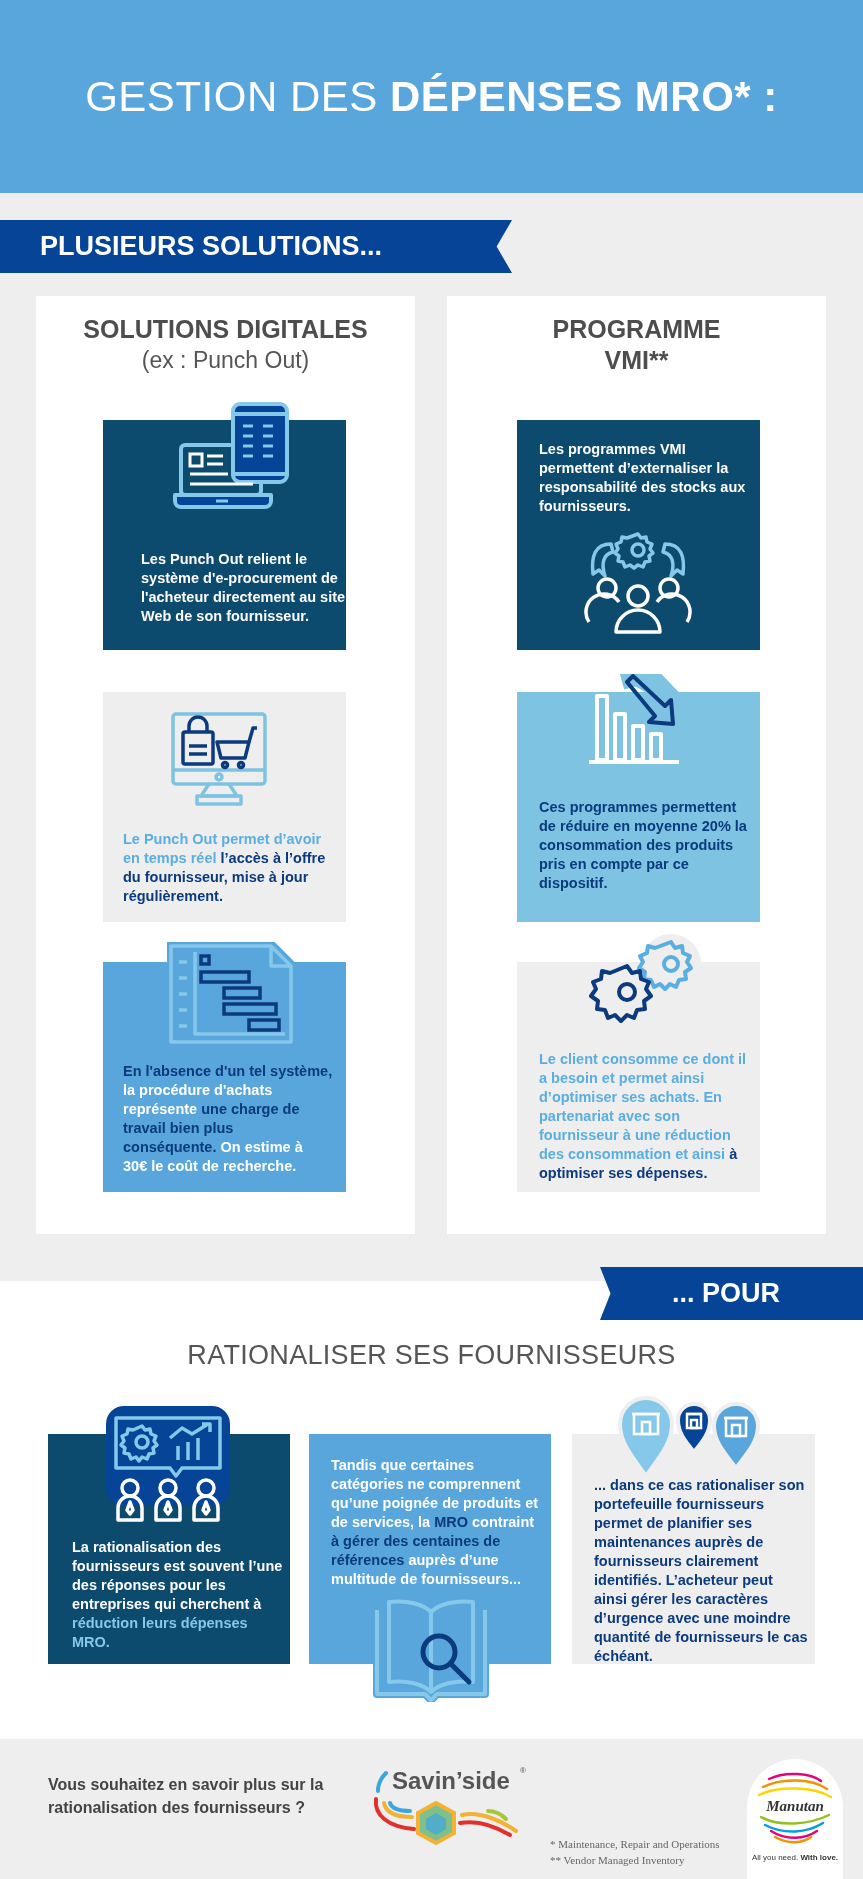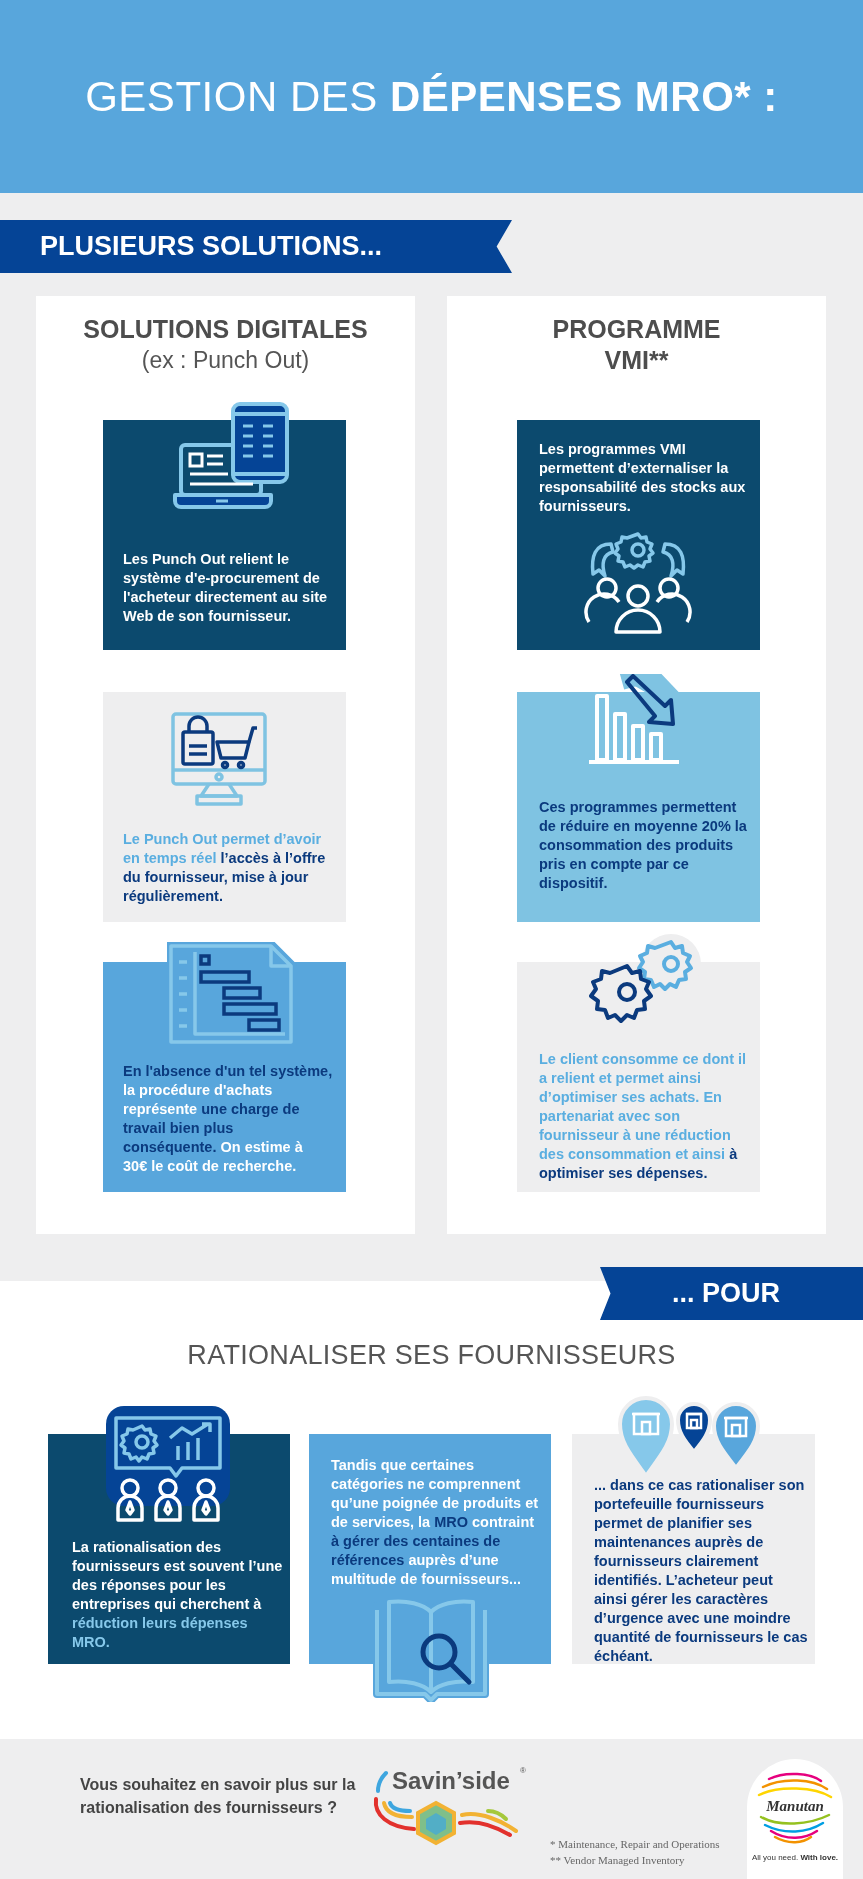--- a/index.html
+++ b/index.html
@@ -97,21 +97,21 @@
               <line x1="90" y1="24" x2="100" y2="24"></line>
             <line x1="70" y1="34" x2="80" y2="34"></line>
               <line x1="90" y1="34" x2="100" y2="34"></line>
             <line x1="70" y1="44" x2="80" y2="44"></line>
               <line x1="90" y1="44" x2="100" y2="44"></line>
             <line x1="70" y1="54" x2="80" y2="54"></line>
               <line x1="90" y1="54" x2="100" y2="54"></line>
           </g>
         </svg>
       </div>
-      <p class="abs t-white" style="left:20px;top:130px;width:210px;">Les Punch Out relient le système d'e-procurement de l'acheteur directement au site Web de son fournisseur.</p>
+      <p class="abs t-white" style="left:38px;top:130px;width:210px;">Les Punch Out relient le système d'e-procurement de l'acheteur directement au site Web de son fournisseur.</p>
     </div>
 
     <div class="box c-grey" style="left:67px;top:396px;width:243px;height:230px;">
       <div class="abs" style="left:66px;top:20px;">
         <svg width="100" height="96" viewBox="0 0 100 96">
           <g fill="none" stroke="#7fc3e2" stroke-width="3.5" stroke-linejoin="round">
             <rect x="4" y="2" width="92" height="70" rx="3"></rect>
             <line x1="4" y1="58" x2="96" y2="58"></line>
             <circle cx="50" cy="65" r="3"></circle>
             <path d="M40 72 L32 84 H68 L60 72"></path>
@@ -223,21 +223,21 @@
               <path d="M84 10 l4 6 7 -2 1 7 7 3 -3 6 4 6 -6 4 1 7 -7 1 -3 7 -6 -3 -5 5 -5 -5 -6 3 -3 -7 -7 -1 1 -7 -6 -4 4 -6 -3 -6 7 -3 1 -7 7 2z"></path>
             </g>
             <g stroke="#0b3a7e">
               <circle cx="40" cy="60" r="8"></circle>
               <path d="M40 34 l5 7 8 -2 1 8 8 3 -3 7 5 7 -7 5 1 8 -8 1 -3 8 -7 -3 -6 6 -6 -6 -7 3 -3 -8 -8 -1 1 -8 -7 -5 5 -7 -3 -7 8 -3 1 -8 8 2z"></path>
             </g>
           </g>
         </svg>
       </div>
       <p class="abs" style="left:22px;top:88px;width:215px;">
-        <span class="t-sky">Le client consomme ce dont il a relient et permet ainsi d’optimiser ses achats. En partenariat avec son fournisseur à une réduction des consommation et ainsi </span><span class="t-navy">à optimiser ses dépenses.</span>
+        <span class="t-sky">Le client consomme ce dont il a besoin et permet ainsi d’optimiser ses achats. En partenariat avec son fournisseur à une réduction des consommation et ainsi </span><span class="t-navy">à optimiser ses dépenses.</span>
       </p>
     </div>
   </div>
 
   <div class="abs sec2-title">RATIONALISER SES FOURNISSEURS</div>
   <div class="abs banner-right">... POUR</div>
 
   <div class="box c-dark" style="left:48px;top:1434px;width:242px;height:230px;">
     <div class="abs" style="left:58px;top:-28px;width:124px;height:100px;border-radius:18px;background:#054496;"></div>
     <div class="abs" style="left:64px;top:-20px;">
@@ -304,21 +304,21 @@
           <rect x="114" y="28" width="20" height="18"></rect>
             <line x1="112" y1="28" x2="136" y2="28"></line>
             <rect x="120" y="35" width="8" height="11"></rect>
         </g>
       </svg>
     </div>
     <p class="abs t-navy" style="left:22px;top:42px;width:215px;">... dans ce cas rationaliser son portefeuille fournisseurs permet de planifier ses maintenances auprès de fournisseurs clairement identifiés. L’acheteur peut ainsi gérer les caractères d’urgence avec une moindre quantité de fournisseurs le cas échéant.</p>
   </div>
 
   <div class="abs footer">
-    <div class="abs" style="left:48px;top:34px;width:300px;margin-left:32px;">
+    <div class="abs" style="left:48px;top:34px;width:300px;">
       <div class="q1">Vous souhaitez en savoir plus sur la</div>
       <div class="q1">rationalisation des fournisseurs ?</div>
     </div>
 
     <div class="abs" style="left:370px;top:20px;width:160px;height:100px;">
       <svg width="160" height="100" viewBox="0 0 160 100">
         <g fill="none" stroke-width="4" stroke-linecap="round">
           <path d="M16 14 C10 20 8 26 8 32" stroke="#3ea6df"></path>
           <path d="M6 40 C4 56 18 68 44 70" stroke="#e2312d"></path>
           <path d="M14 44 C16 54 26 58 42 58" stroke="#f2b233"></path>

